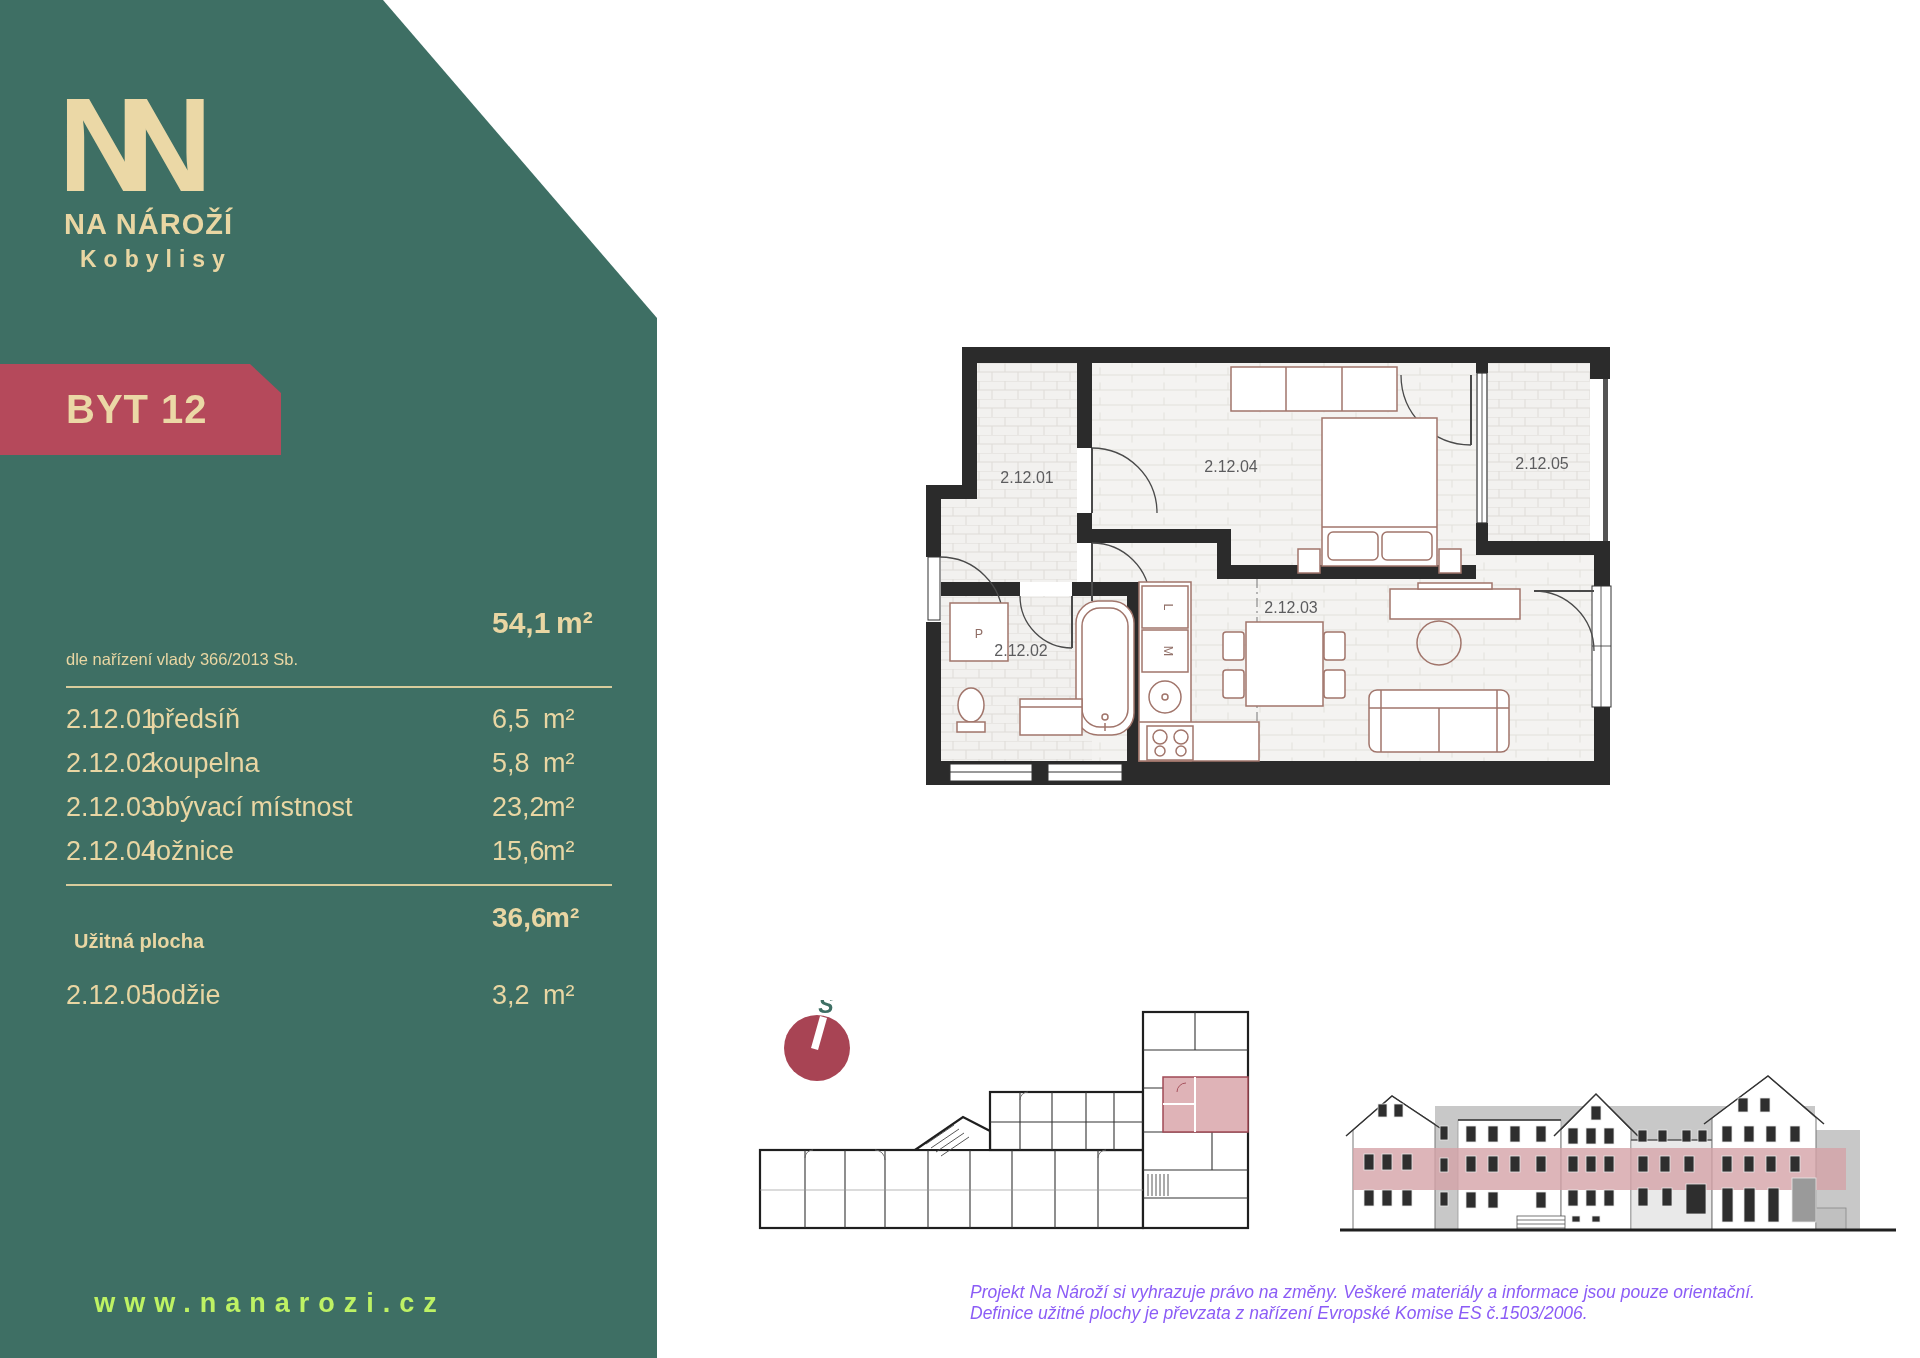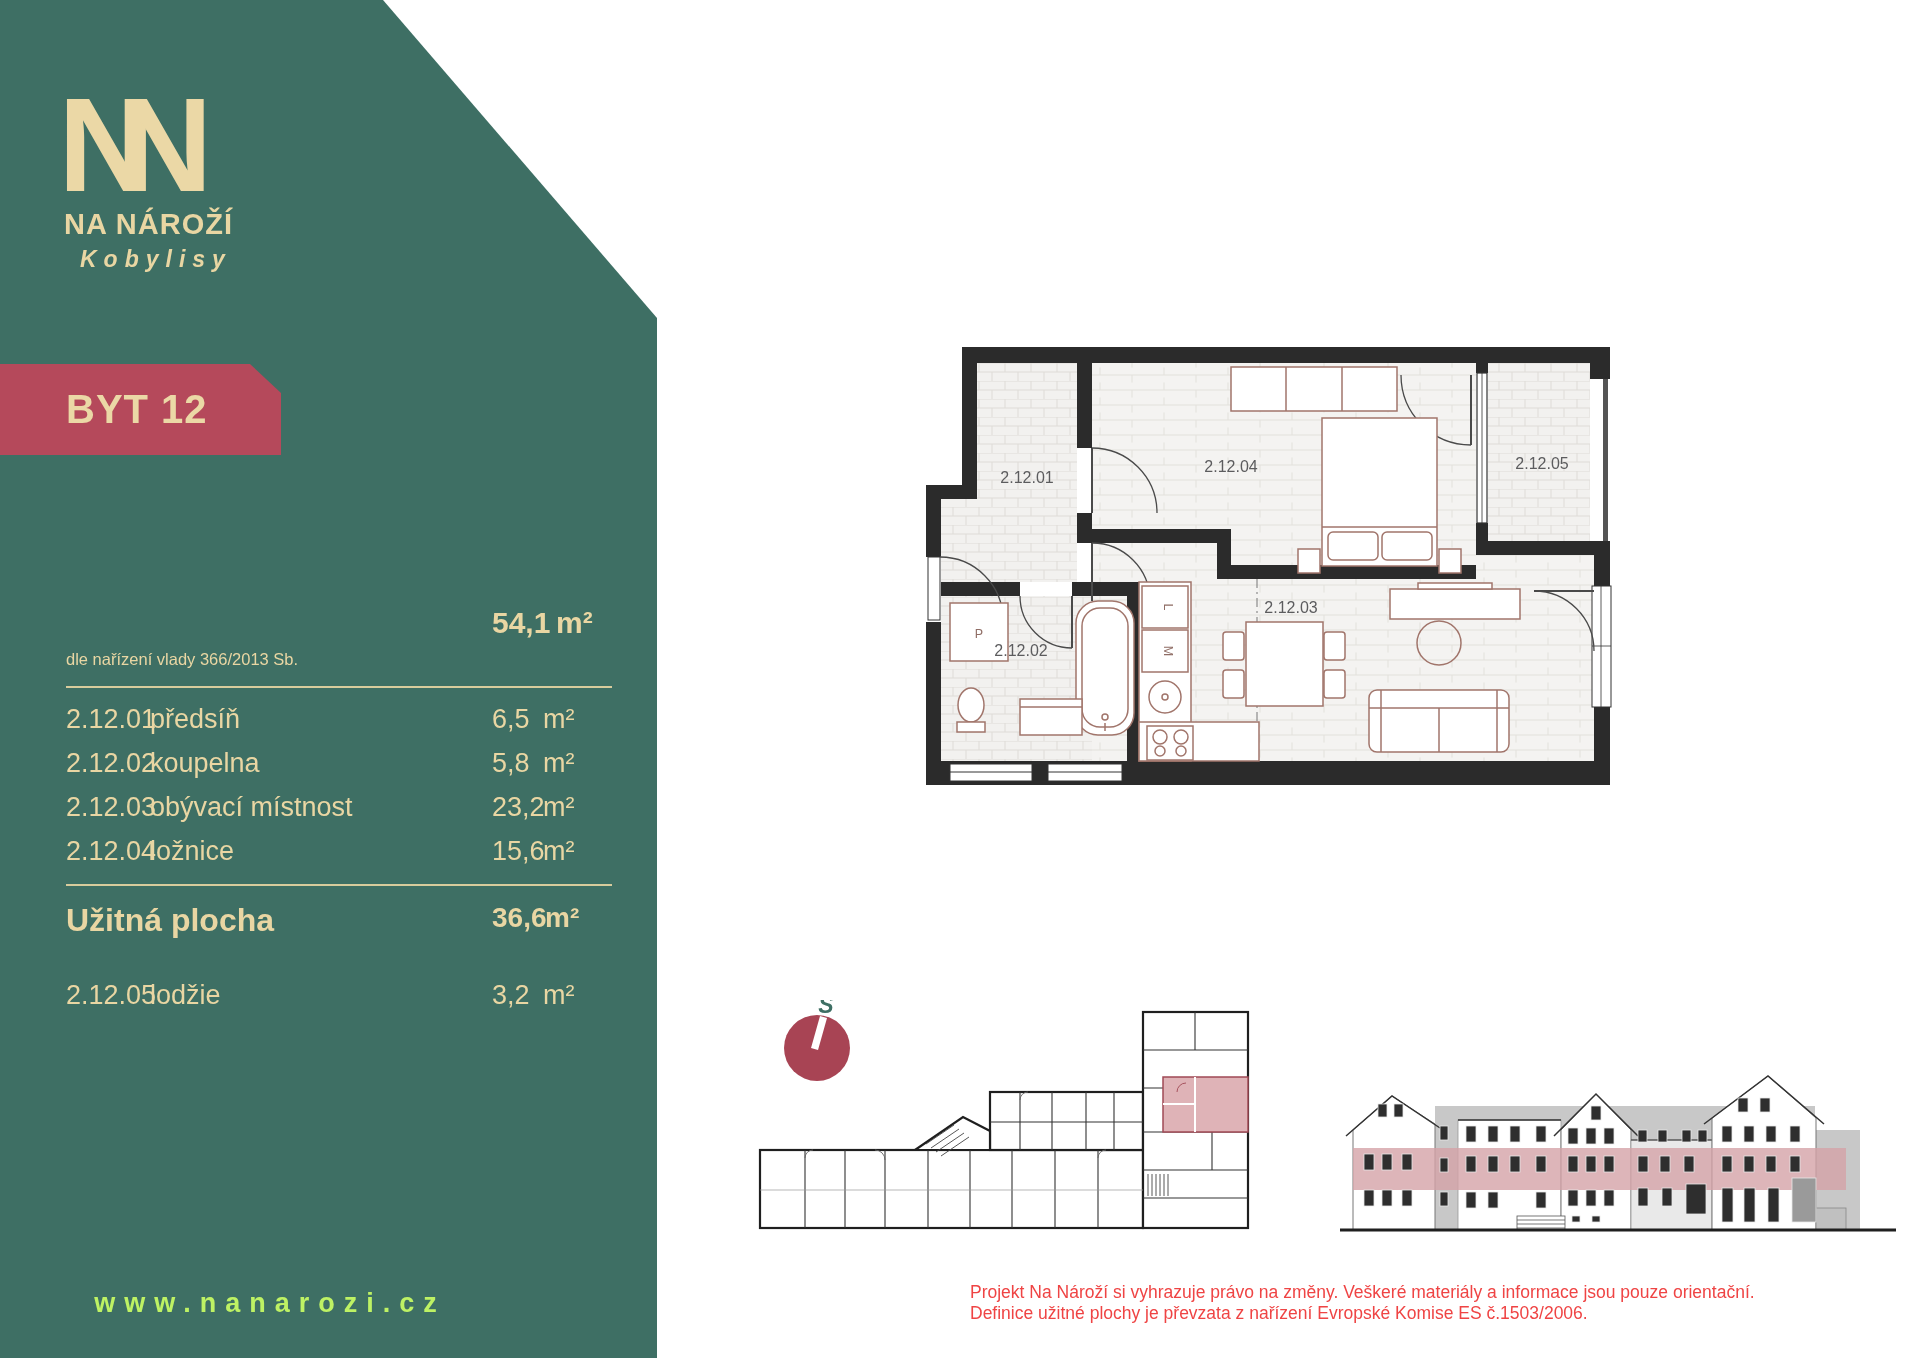--- a/index.html
+++ b/index.html
@@ -3,46 +3,46 @@
 <meta charset="utf-8">
 <style>
   html,body{margin:0;padding:0;background:#ffffff;}
   .canvas{position:relative;width:1920px;height:1358px;background:#ffffff;overflow:hidden;
           font-family:"Liberation Sans",sans-serif;}
   
   .sidebar{position:absolute;left:0;top:0;width:657px;height:1358px;background:#3E6F64;
            clip-path:polygon(0 0,383px 0,657px 318px,657px 100%,0 100%);}
   .logo{position:absolute;left:58px;top:82px;}
   .brand1{position:absolute;left:64px;top:208px;font-size:29px;font-weight:bold;color:#E9D6A3;letter-spacing:1px;}
-  .brand2{position:absolute;left:80px;top:246px;font-size:23px;font-weight:bold;color:#E9D6A3;letter-spacing:7px;font-style:italic;}
+  .brand2{position:absolute;left:80px;top:246px;font-size:23px;font-weight:bold;color:#E9D6A3;letter-spacing:7px;}
   .badge{position:absolute;left:0;top:364px;width:281px;height:91px;background:#B5495B;
          clip-path:polygon(0 0,250px 0,281px 29px,281px 100%,0 100%);}
   .badge span{position:absolute;left:66px;top:0;line-height:91px;font-size:40px;font-weight:bold;
               color:#EBD8A6;letter-spacing:1px;}
   .srow,.rrow,.trow{position:absolute;left:0;width:657px;height:38px;color:#E9D6A3;}
   .srow .lab{position:absolute;left:66px;font-size:30px;}
   .srow .val{position:absolute;left:492px;font-size:30px;font-weight:bold;}
   .srow .un2{position:absolute;left:556px;font-size:30px;font-weight:bold;}
   .note{position:absolute;left:66px;top:650px;font-size:16.5px;color:#E9D6A3;}
   .hr{position:absolute;left:66px;width:546px;height:2px;background:#E9D6A3;opacity:.9;}
   .rrow .code{position:absolute;left:66px;font-size:27px;}
   .rrow .rname{position:absolute;left:150px;font-size:27px;}
   .rrow .area{position:absolute;left:492px;font-size:27px;}
   .rrow .unit{position:absolute;left:543px;font-size:27px;}
   .trow{font-weight:bold;}
-  .trow .lab{position:absolute;left:66px;font-size:32px;}
+  .trow .lab{position:absolute;left:74px;font-size:20px;margin-top:28px;}
   .trow .area{position:absolute;left:492px;font-size:28px;}
   .trow .unit{position:absolute;left:545px;font-size:28px;}
   .website{position:absolute;left:0;top:1288px;width:540px;text-align:center;font-size:27px;
            font-weight:bold;color:#bef264;letter-spacing:9px;}
   
   .floorplan{position:absolute;left:920px;top:345px;}
   .overview{position:absolute;left:750px;top:1000px;}
   .elevation{position:absolute;left:1340px;top:1070px;}
-  .disclaimer{position:absolute;left:970px;top:1282px;font-size:17.5px;line-height:21.3px;color:#ef4444;}
+  .disclaimer{position:absolute;left:970px;top:1282px;font-size:17.5px;line-height:21.3px;color:#8b5cf6;font-style:italic;}
   svg text{font-family:"Liberation Sans",sans-serif;}
 </style>
 </head>
 <body>
 
 <div class="canvas">
 
   <div class="sidebar">
 
     <svg class="logo" width="158" height="122" viewBox="0 0 186 124">

